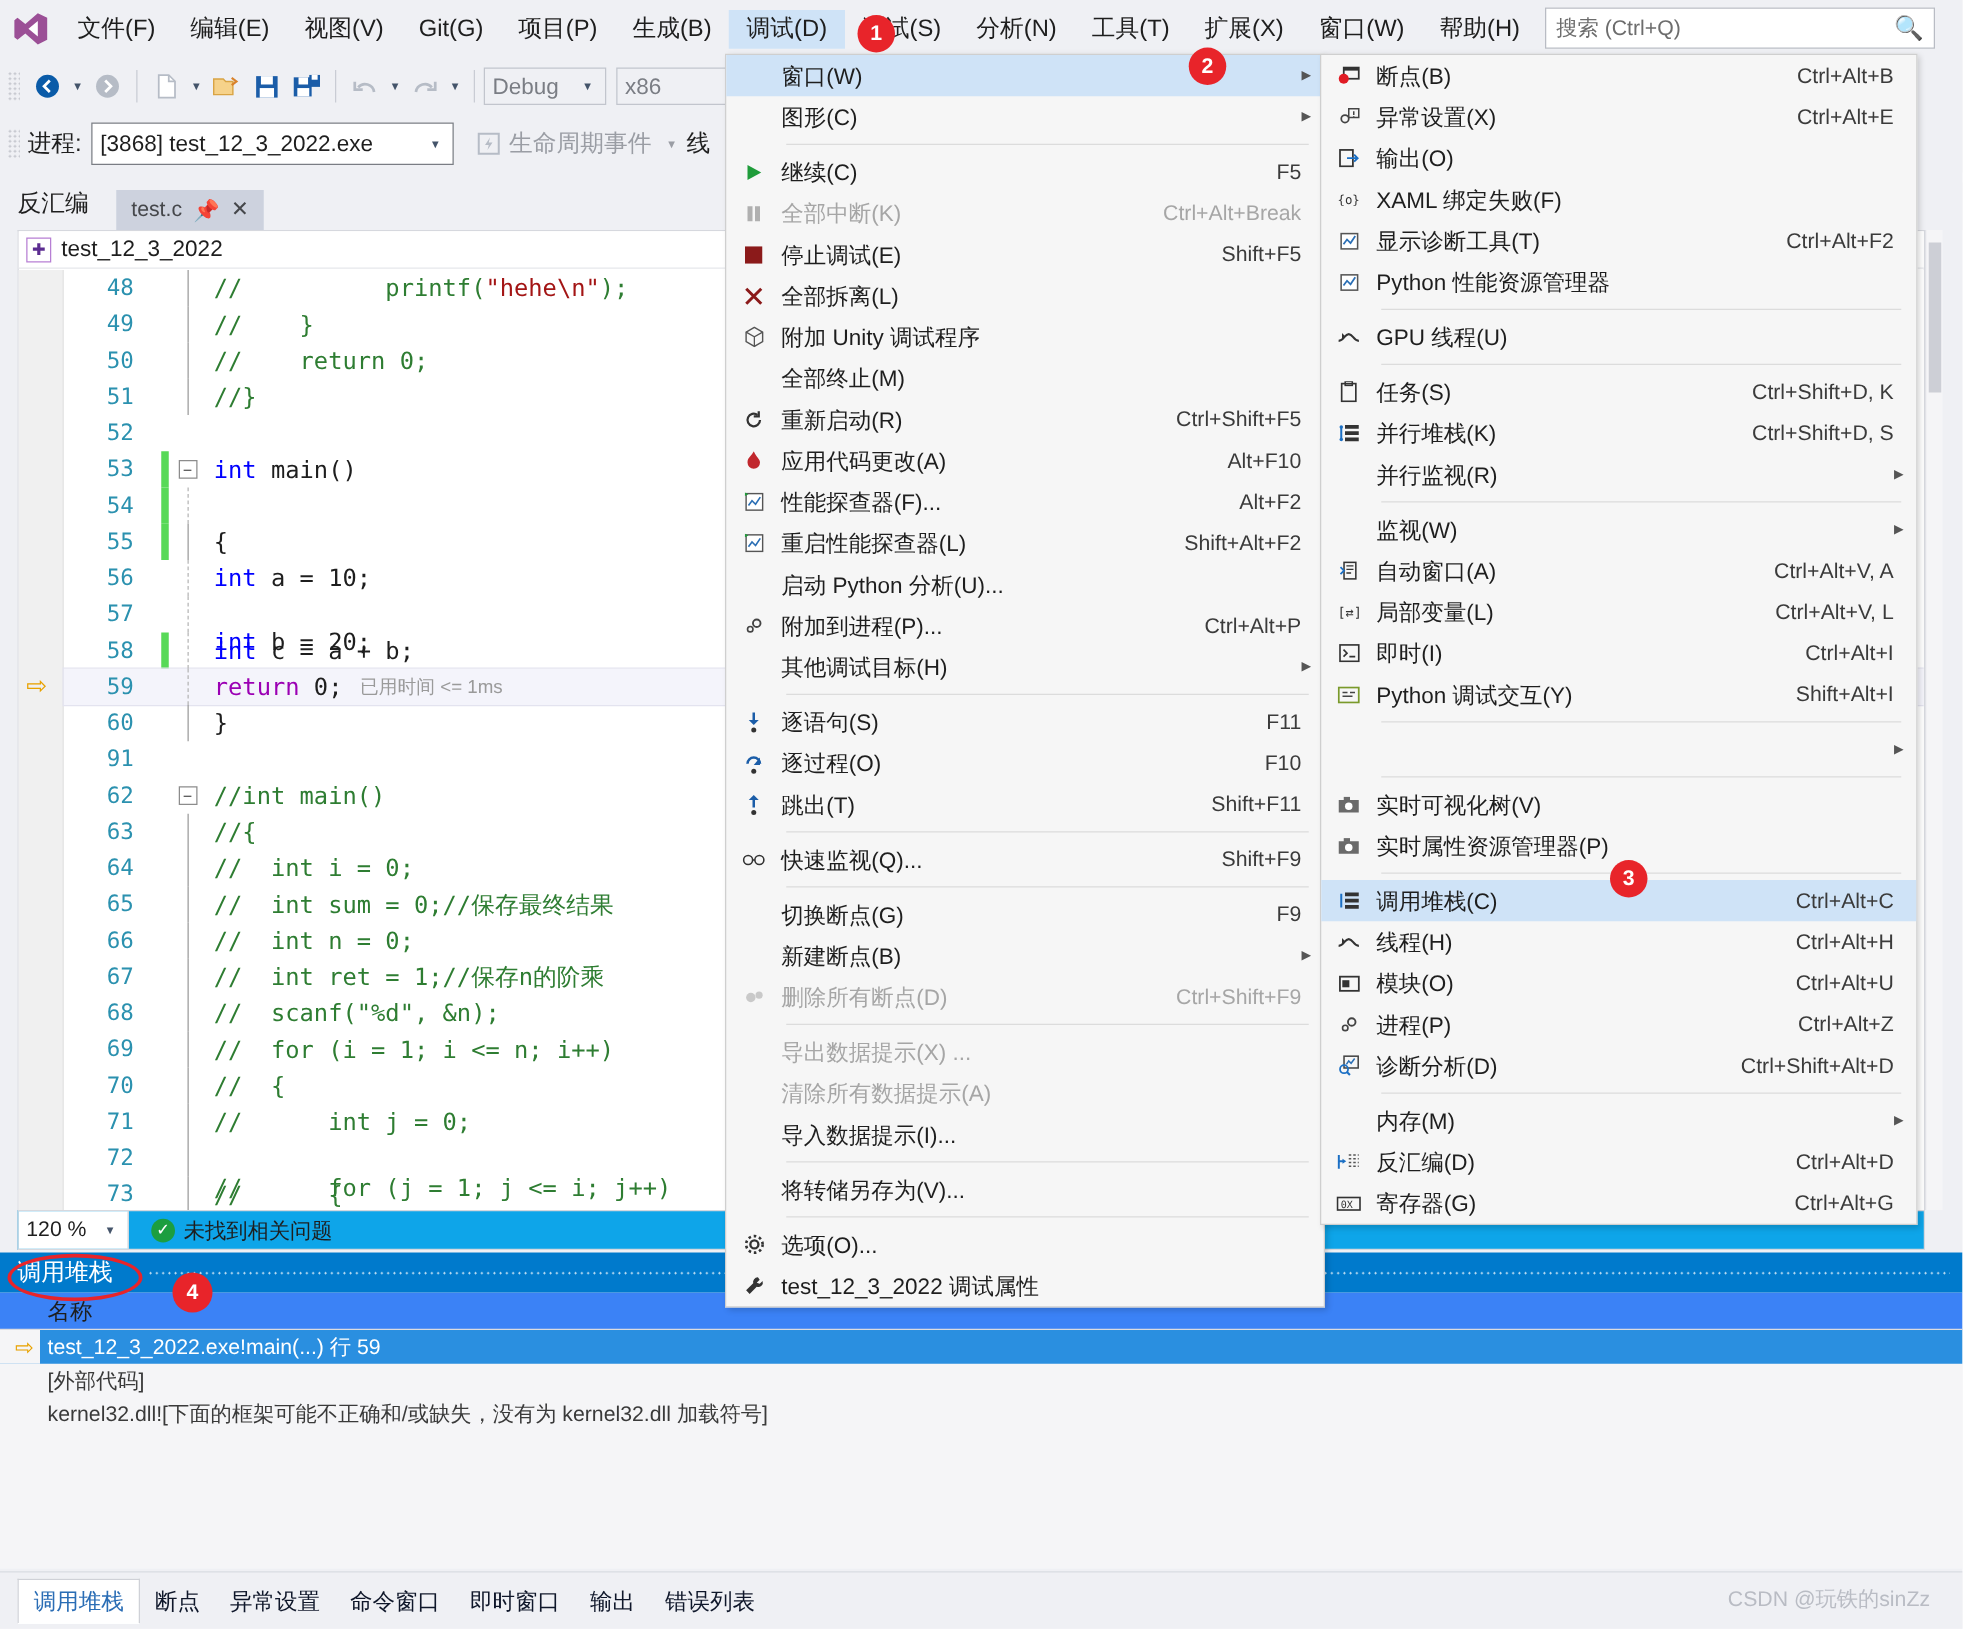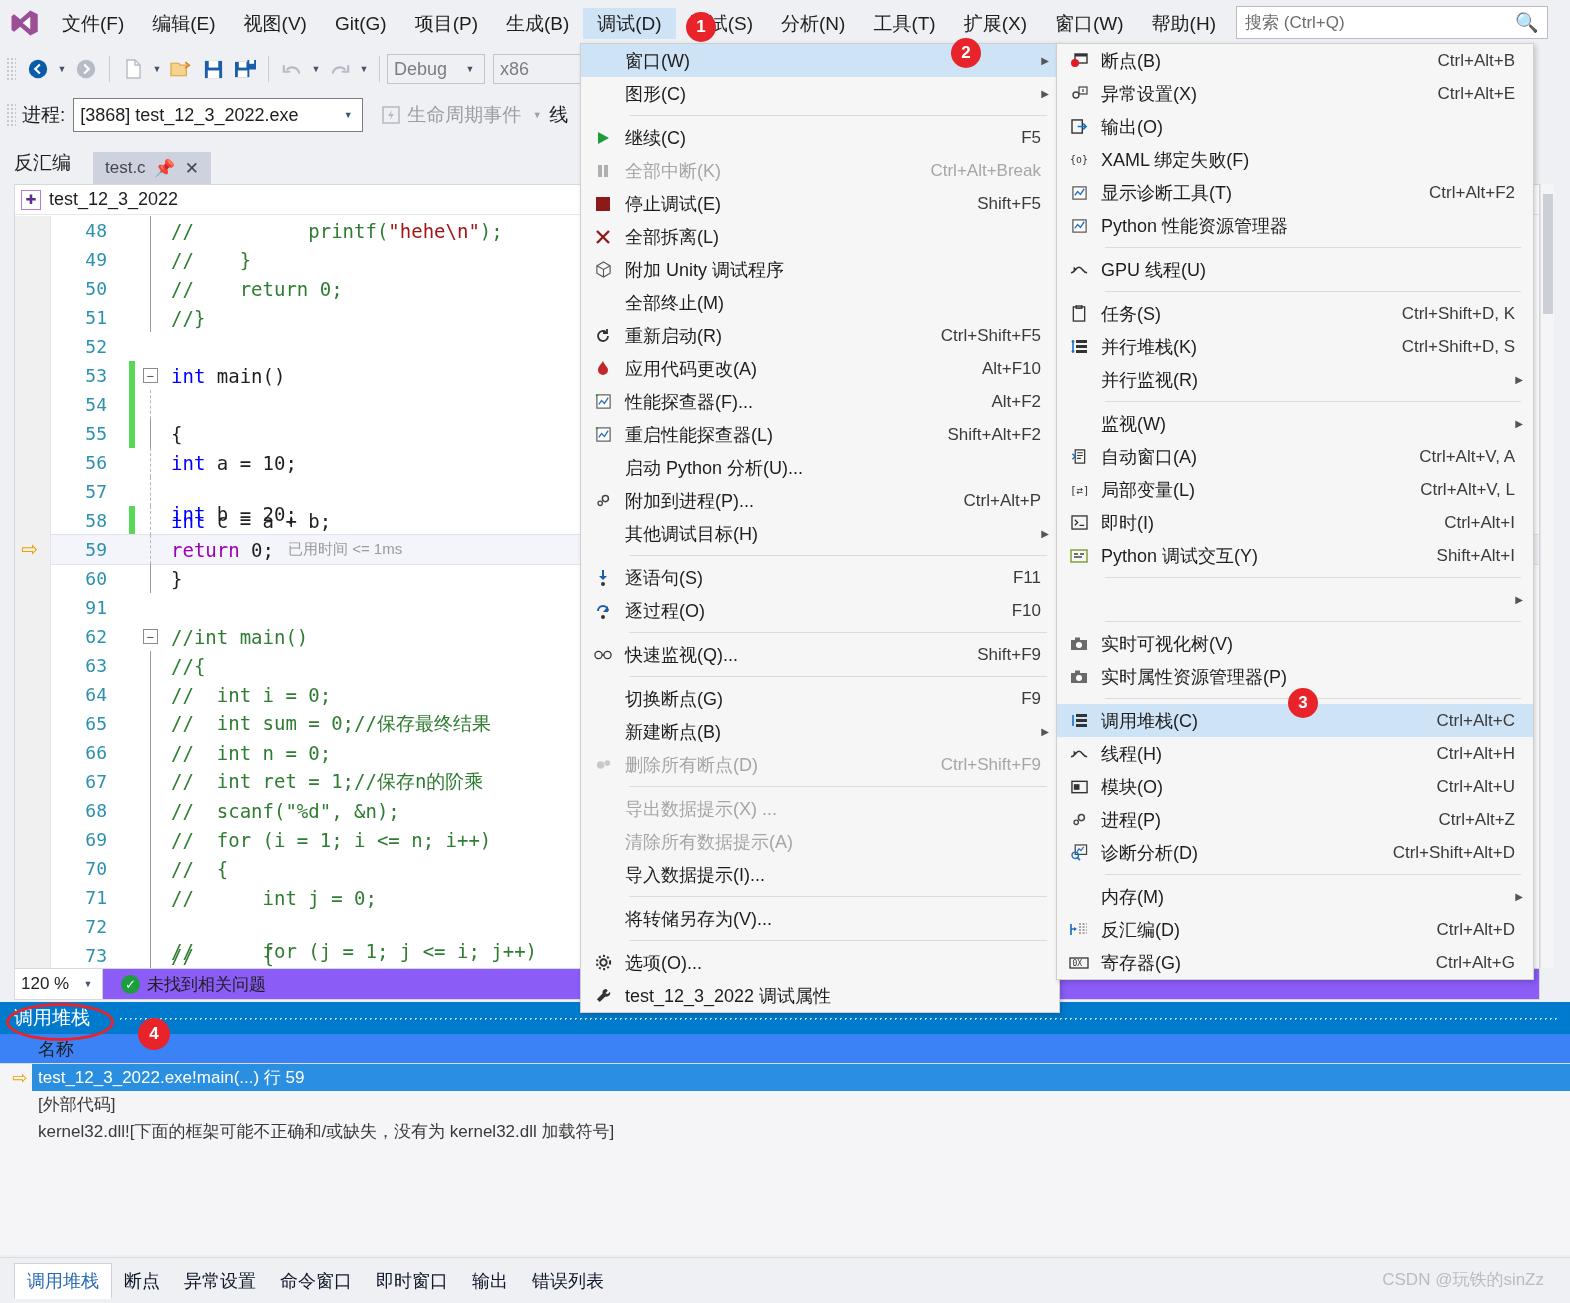--- a/index.html
+++ b/index.html
@@ -63,21 +63,21 @@
   .kw{color:#0000ff;}
   .kw2{color:#9b00b4;}
   .num{color:#1e1e1e;}
   .str{color:#a31515;}
   .plain{color:#1e1e1e;}
   .cur-line{background:#f4f4fb;outline:1px solid #e3e3ef;}
   .tip{color:#9a9a9a;font-family:"Liberation Sans",sans-serif;font-size:15px;margin-left:14px;}
   .arrow-ind{position:absolute;left:6px;color:#e8a200;font-size:20px;line-height:1;}
 
   
-  #statusstrip{position:absolute;left:14px;top:968px;width:1526px;height:32px;background:#8b5cf6;display:flex;align-items:center;border:1px solid #d6d8de;}
+  #statusstrip{position:absolute;left:14px;top:968px;width:1526px;height:32px;background:#0ea5e9;display:flex;align-items:center;border:1px solid #d6d8de;}
   #zoombox{width:88px;height:30px;border-right:1px solid #d0d2d8;display:flex;align-items:center;padding:0 6px;font-size:17px;background:#fff;}
   #zoombox .zv{flex:1;}
   #issuetxt{display:flex;align-items:center;gap:7px;padding-left:18px;font-size:17px;}
   .okdot{width:19px;height:19px;border-radius:50%;background:#1c9e3f;color:#fff;font-size:13px;display:flex;align-items:center;justify-content:center;}
 
   
   #callstack{position:absolute;left:0;top:1002px;width:1570px;height:253px;background:#f5f5f7;}
   #cs-header{height:32px;background:#007acc;color:#fff;display:flex;align-items:center;padding-left:14px;font-size:19px;position:relative;}
   #cs-header .dots{position:absolute;left:118px;right:10px;top:14px;height:4px;
      background-image:radial-gradient(rgba(255,255,255,.75) 1px,transparent 1px);background-size:5px 5px;}
@@ -477,20 +477,31 @@
       <span class="mi">
         <svg width="16" height="18" viewBox="0 0 16 18">
           <path d="M3 9a5 5 0 0 1 10 0" stroke="#1b5da8" stroke-width="2" fill="none"></path>
           <path d="M13 4v6h-5" fill="#1b5da8"></path>
           <circle cx="8" cy="15" r="2" fill="#333"></circle>
         </svg>
       </span>
       <span class="mt">逐过程(O)</span>
       <span class="mk">F10</span>
     </div>
+    <div class="mrow">
+      <span class="mi">
+        <svg width="14" height="18" viewBox="0 0 14 18">
+          <path d="M7 11V3" stroke="#1b5da8" stroke-width="2"></path>
+          <path d="M3 5l4-4 4 4" fill="#1b5da8"></path>
+          <circle cx="7" cy="15" r="2" fill="#333"></circle>
+        </svg>
+      </span>
+      <span class="mt">跳出(T)</span>
+      <span class="mk">Shift+F11</span>
+    </div>
     <div class="msep"></div>
     <div class="mrow">
       <span class="mi">
         <svg width="18" height="12" viewBox="0 0 20 12">
           <circle cx="5" cy="6" r="4" fill="none" stroke="#333" stroke-width="1.4"></circle>
           <circle cx="15" cy="6" r="4" fill="none" stroke="#333" stroke-width="1.4"></circle>
           <path d="M9 6h2" stroke="#333" stroke-width="1.4"></path>
         </svg>
       </span>
       <span class="mt">快速监视(Q)...</span>

